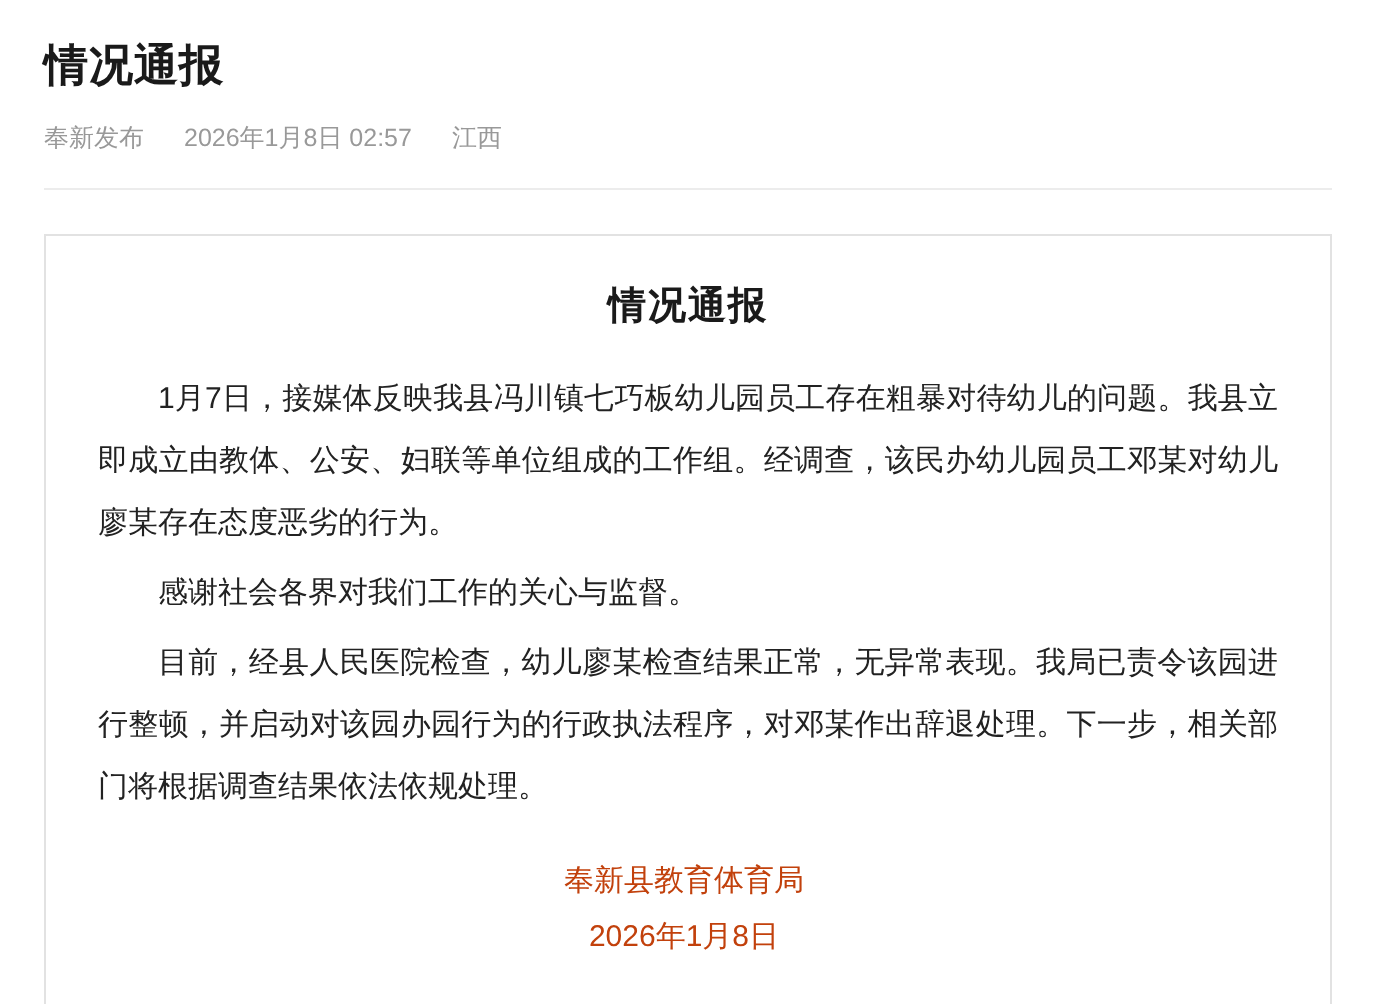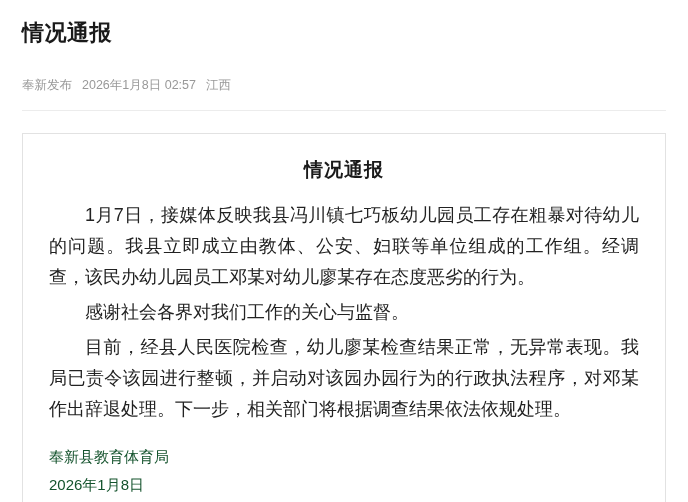--- a/index.html
+++ b/index.html
@@ -23,27 +23,27 @@
   }
   .headline {
     font-size: 22px;
     font-weight: bold;
     color: #1a1a1a;
     letter-spacing: 0.5px;
     margin: 18px 0 0 0;
     line-height: 30px;
   }
   .meta {
-    margin-top: 28px;
+    margin-top: 12px;
     font-size: 12.5px;
     color: #999999;
     line-height: 18px;
     display: flex;
     align-items: center;
-    gap: 10px;
+    gap: 20px;
   }
   .meta span {
     white-space: nowrap;
   }
   .divider {
     margin-top: 16px;
     border-top: 1px solid #ececec;
     width: 644px;
   }
   .notice-card {
@@ -58,32 +58,32 @@
     text-align: center;
     font-size: 19px;
     font-weight: bold;
     color: #1a1a1a;
     letter-spacing: 1px;
     line-height: 28px;
     margin-bottom: 16px;
   }
   .notice-body p {
     margin: 0 0 4px 0;
-    font-size: 18px;
+    font-size: 15px;
     line-height: 31px;
     color: #222222;
     text-indent: 2em;
     text-align: justify;
   }
   .signature {
     margin-top: 18px;
-    text-align: left;
+    text-align: center;
     font-size: 15px;
     line-height: 28px;
-    color: #14532d;
+    color: #c2410c;
   }
   .signature div {
     padding-right: 4px;
   }
 </style>
 </head>
 <body>
 
 <div class="page">
 

